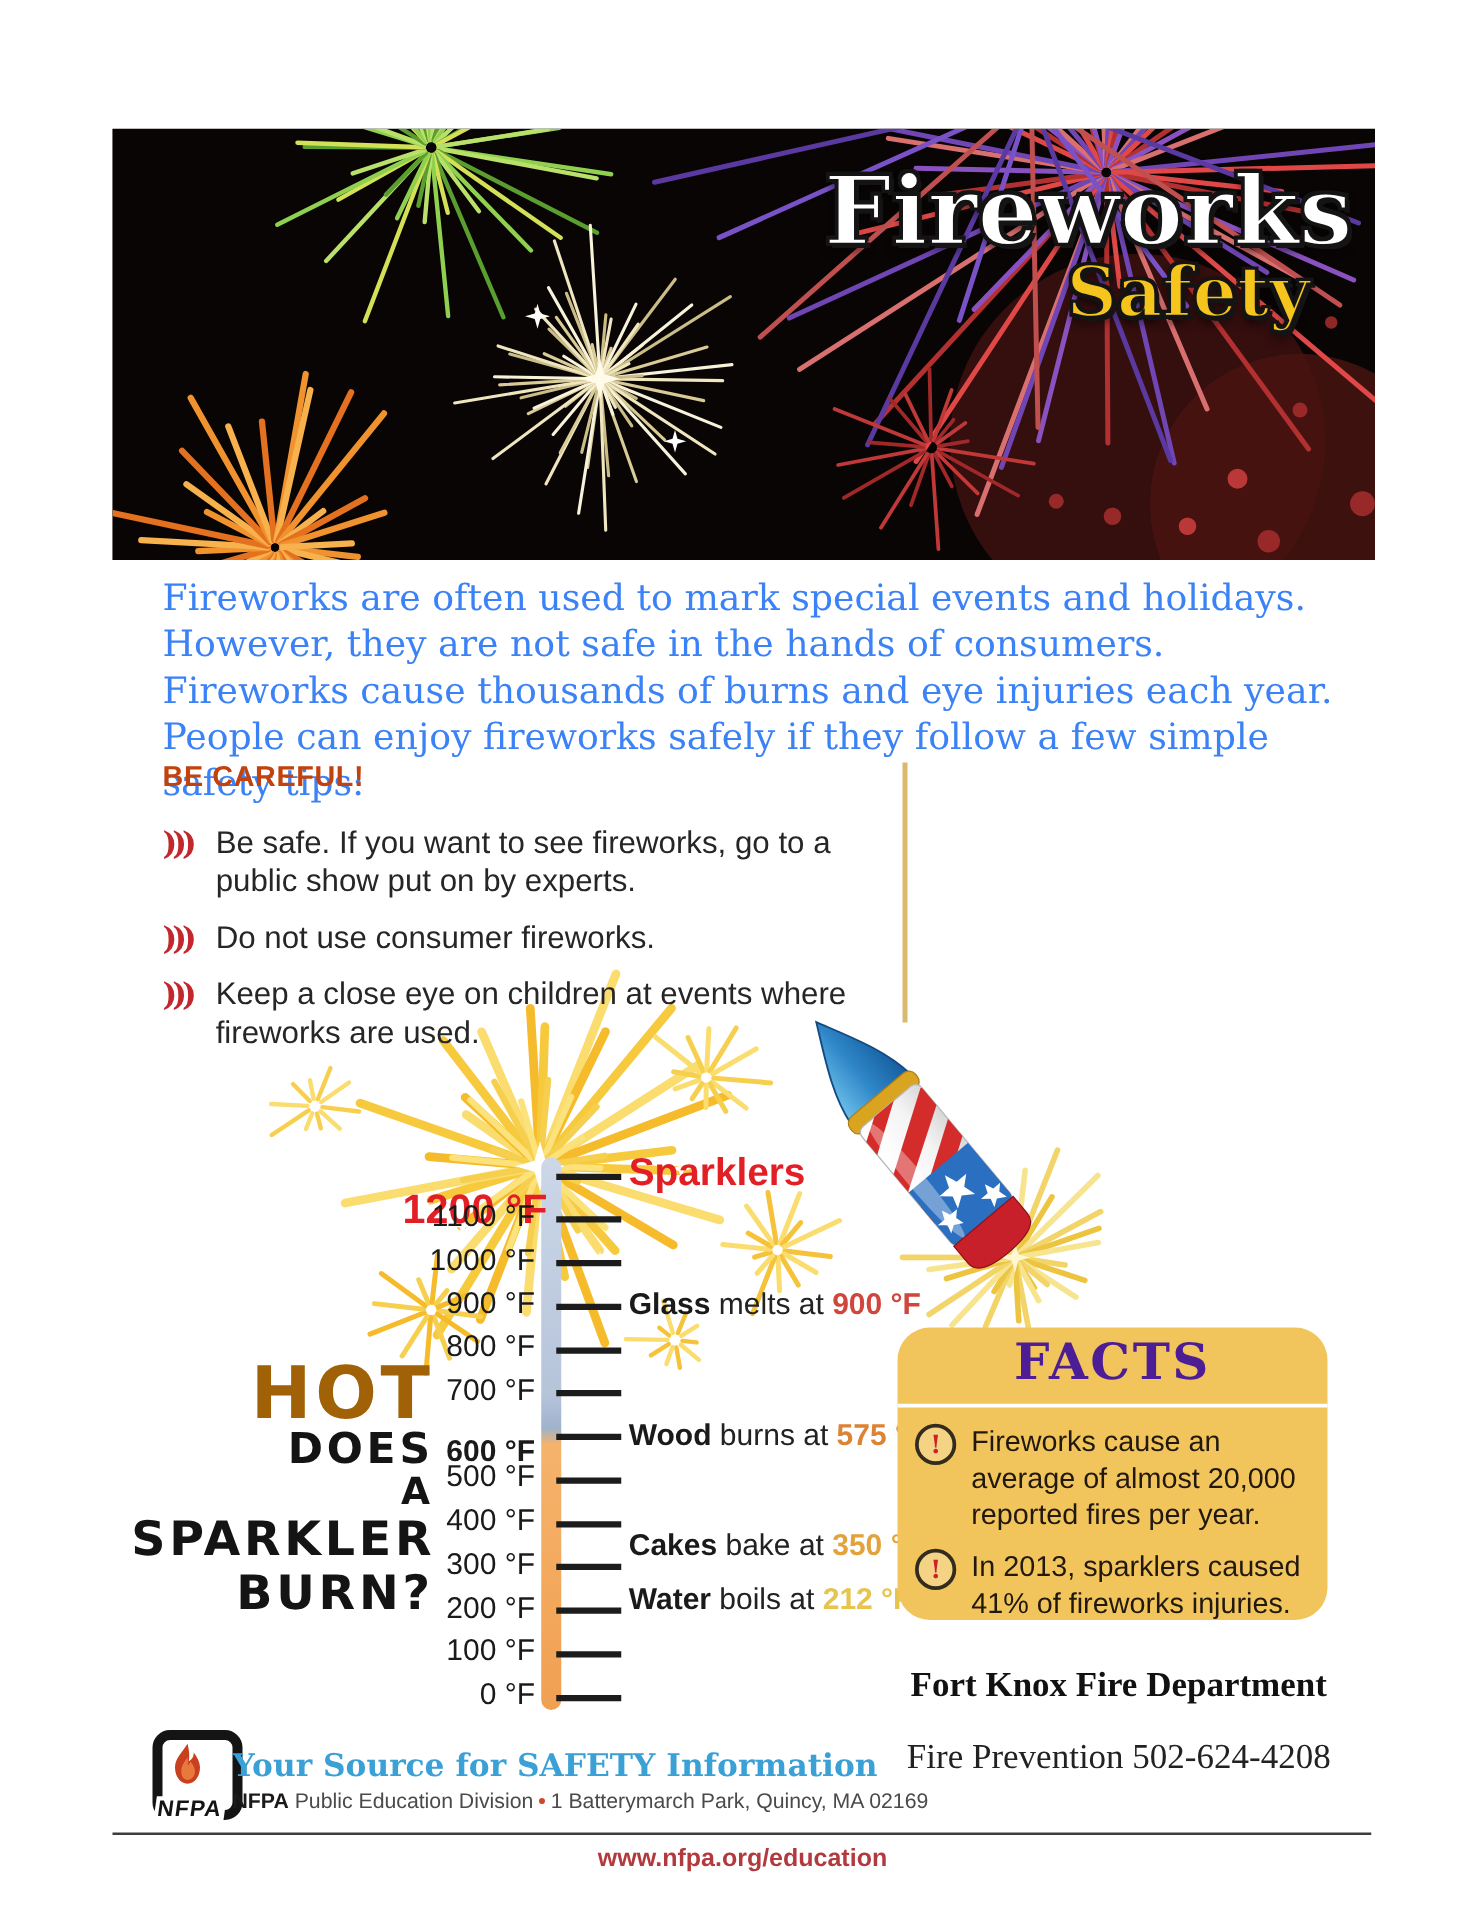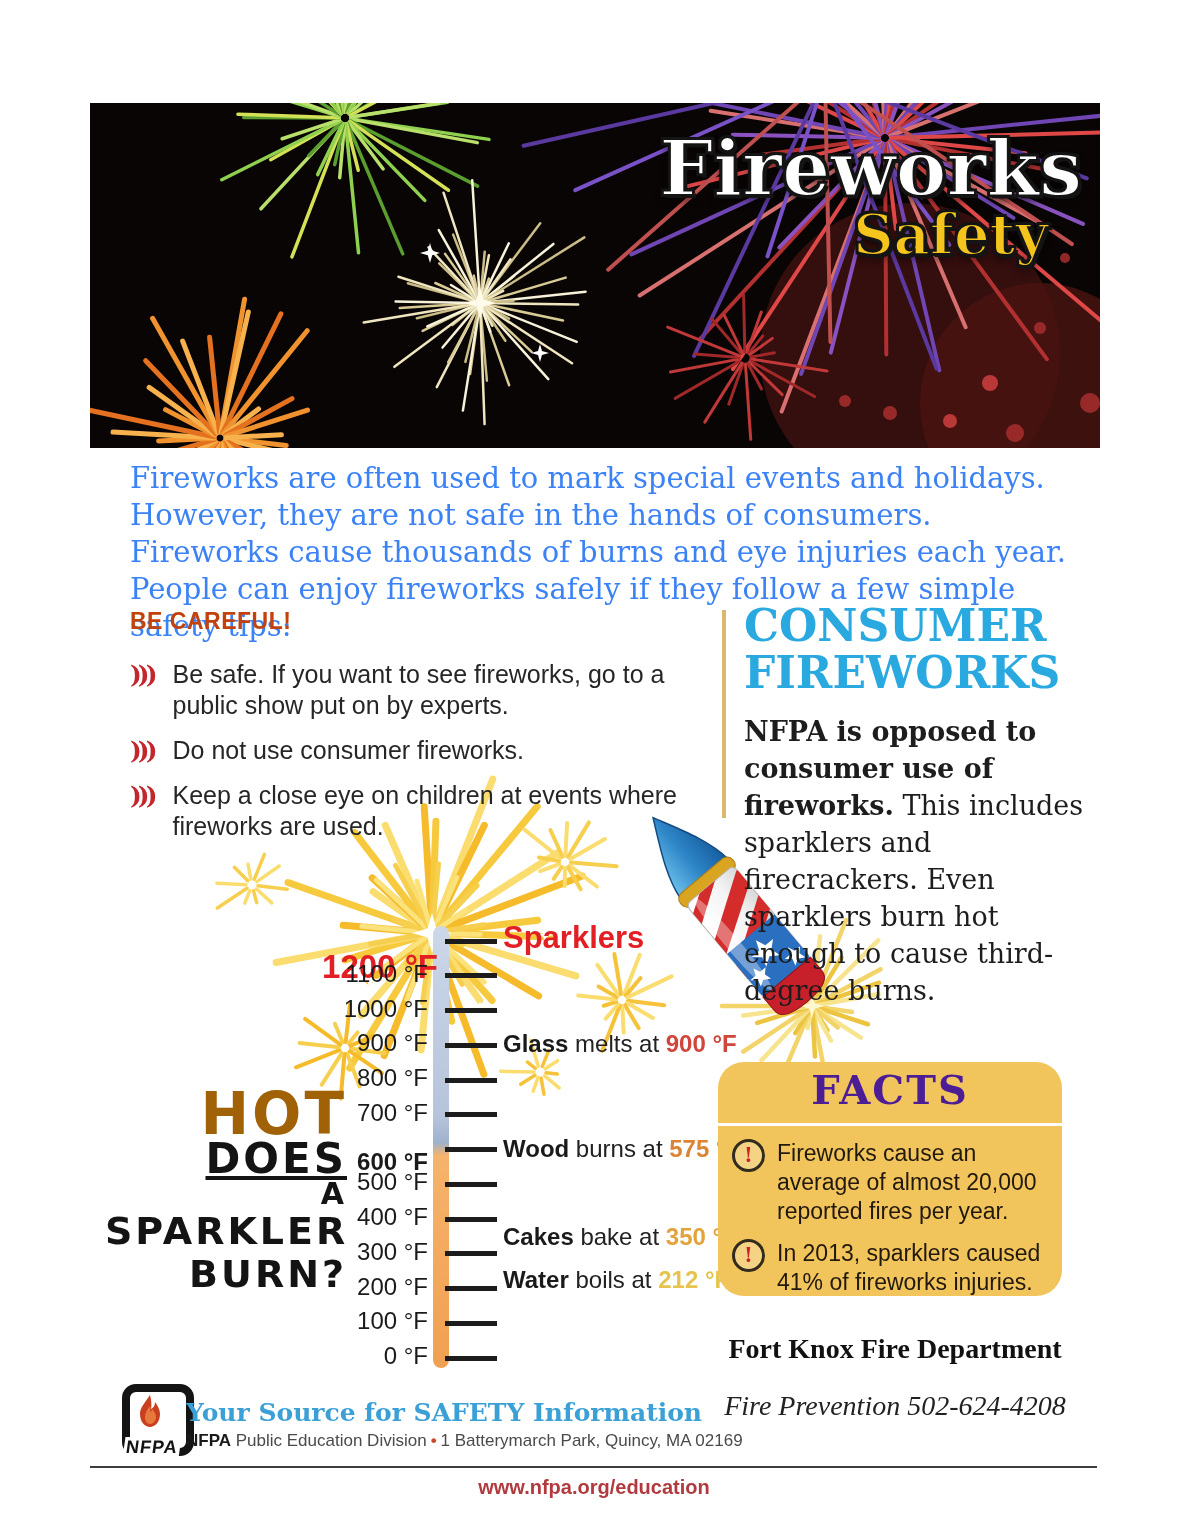--- a/index.html
+++ b/index.html
@@ -48,40 +48,40 @@
   .t-label-top{left:250px;width:188px;text-align:right;font-size:33px;font-weight:bold;color:#e31f26;z-index:3;}
   .t-spark{left:503px;font-size:31px;font-weight:bold;color:#e31f26;z-index:3;}
   .t-mile{left:503px;font-size:24px;color:#222222;z-index:3;white-space:nowrap;}
   .t-mile b.k{color:#1a1a1a;}
 
   
   .howhot{left:105px;top:1088px;width:242px;text-align:right;z-index:4;
     font-family:"DejaVu Sans",sans-serif;font-weight:800;color:#141414;letter-spacing:3px;}
   .hh0{font-size:34px;line-height:36px;}
   .hh1{font-size:58px;line-height:52px;color:#a16207;}
-  .hh2{font-size:42px;line-height:38px;text-decoration:underline;}
+  .hh2{font-size:34px;line-height:38px;}
   .hh3{font-size:30px;line-height:32px;}
   .hh4{font-size:38px;line-height:42px;}
   .hh5{font-size:38px;line-height:44px;}
 
   
   .facts{left:718px;top:1062px;width:344px;height:234px;background:#f2c55c;border-radius:26px;z-index:4;}
   .facts .fh{margin-top:4px;text-align:center;font-family:"DejaVu Serif",serif;font-weight:bold;
     font-size:40px;color:#4c1d95;letter-spacing:2px;}
   .facts .divider{margin-top:10px;height:3px;background:#ffffff;width:100%;}
   .fact-item{display:flex;gap:12px;padding:13px 16px 0 14px;font-size:23px;line-height:29px;color:#21180e;}
   .fact-ico{flex:0 0 auto;width:27px;height:27px;border:3px solid #332c1e;border-radius:50%;
     color:#cc2127;font-weight:bold;font-size:20px;line-height:27px;text-align:center;
     font-family:"DejaVu Serif",serif;background:rgba(255,255,255,.25);}
 
   
   .dept-name{left:690px;top:1333px;width:410px;text-align:center;z-index:4;
     font-family:"Liberation Serif",serif;font-weight:bold;font-size:28px;color:#111111;}
   .dept-phone{left:690px;top:1390px;width:410px;text-align:center;z-index:4;
-    font-family:"Liberation Serif",serif;font-size:28px;color:#222222;font-style:italic;}
+    font-family:"Liberation Serif",serif;font-size:28px;color:#222222;}
 
   
   .logo{left:122px;top:1384px;width:56px;height:56px;border:8px solid #141414;border-radius:14px;
     background:#ffffff;z-index:4;}
   .logo-word{position:absolute;left:-6px;bottom:-10px;background:#ffffff;padding:0 2px;
     font-weight:bold;font-size:18px;letter-spacing:1px;color:#141414;transform:skewX(-8deg);}
   .tagline{left:186px;top:1398px;z-index:4;font-family:"DejaVu Serif",serif;font-weight:bold;
     font-size:25px;color:#3aa0d6;}
   .division{left:186px;top:1431px;z-index:4;font-size:17px;color:#4a4a4a;}
   .division b{color:#1a1a1a;}
@@ -528,25 +528,20 @@
           <span>Do not use consumer fireworks.</span>
         </div>
         <div class="c-item">
           <span class="c-glyph">)))</span>
           <span>Keep a close eye on children at events where fireworks are used.</span>
         </div>
       </div>
   </div>
 
   <div class="abs goldline"></div>
-  <div class="abs consumer">
-    <div class="hd">CONSUMER</div>
-    <div class="hd">FIREWORKS</div>
-    <div class="body"><b>NFPA is opposed to consumer use of fireworks.</b><span> This includes sparklers and firecrackers. Even sparklers burn hot enough to cause third-degree burns.</span></div>
-  </div>
 
   <div class="abs t-rod"></div>
   <div id="thermo">
       <div class="t-tick abs" style="top: 938.5px;"></div>
       <div class="t-label-top abs" style="left: 250px; top: 948px;">1200 °F</div>
       <div class="t-spark abs" style="left: 503px; top: 920px;">Sparklers</div>
       <div class="t-tick abs" style="top: 973.25px;"></div>
       <div class="t-label abs" style="left: 230px; top: 959.75px;">1100 °F</div>
       <div class="t-tick abs" style="top: 1008px;"></div>
       <div class="t-label abs" style="left: 230px; top: 994.5px;">1000 °F</div>

